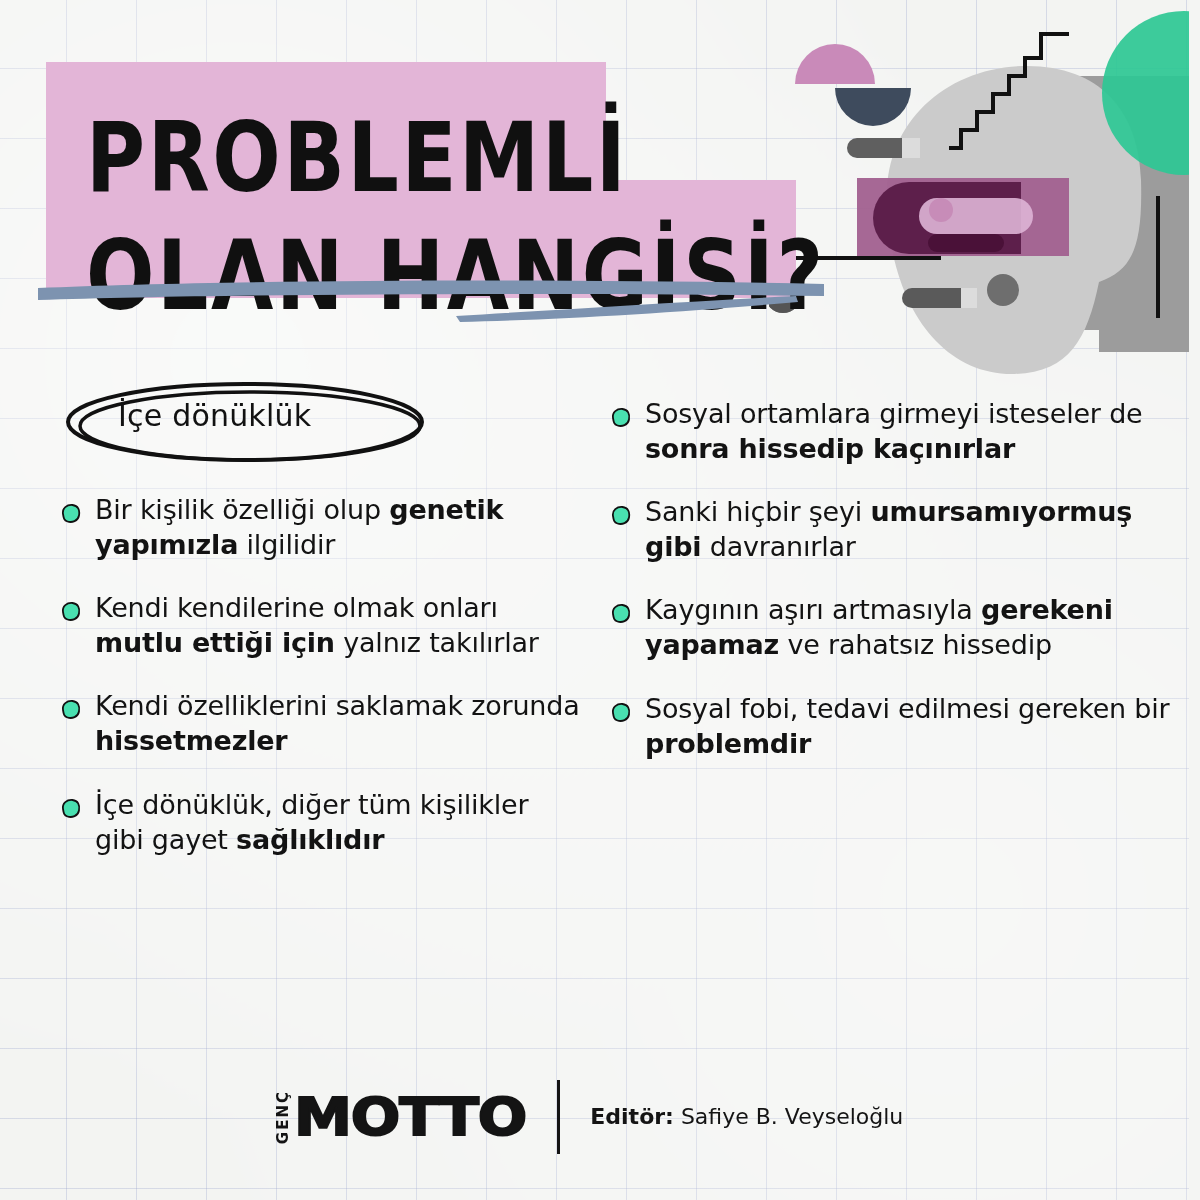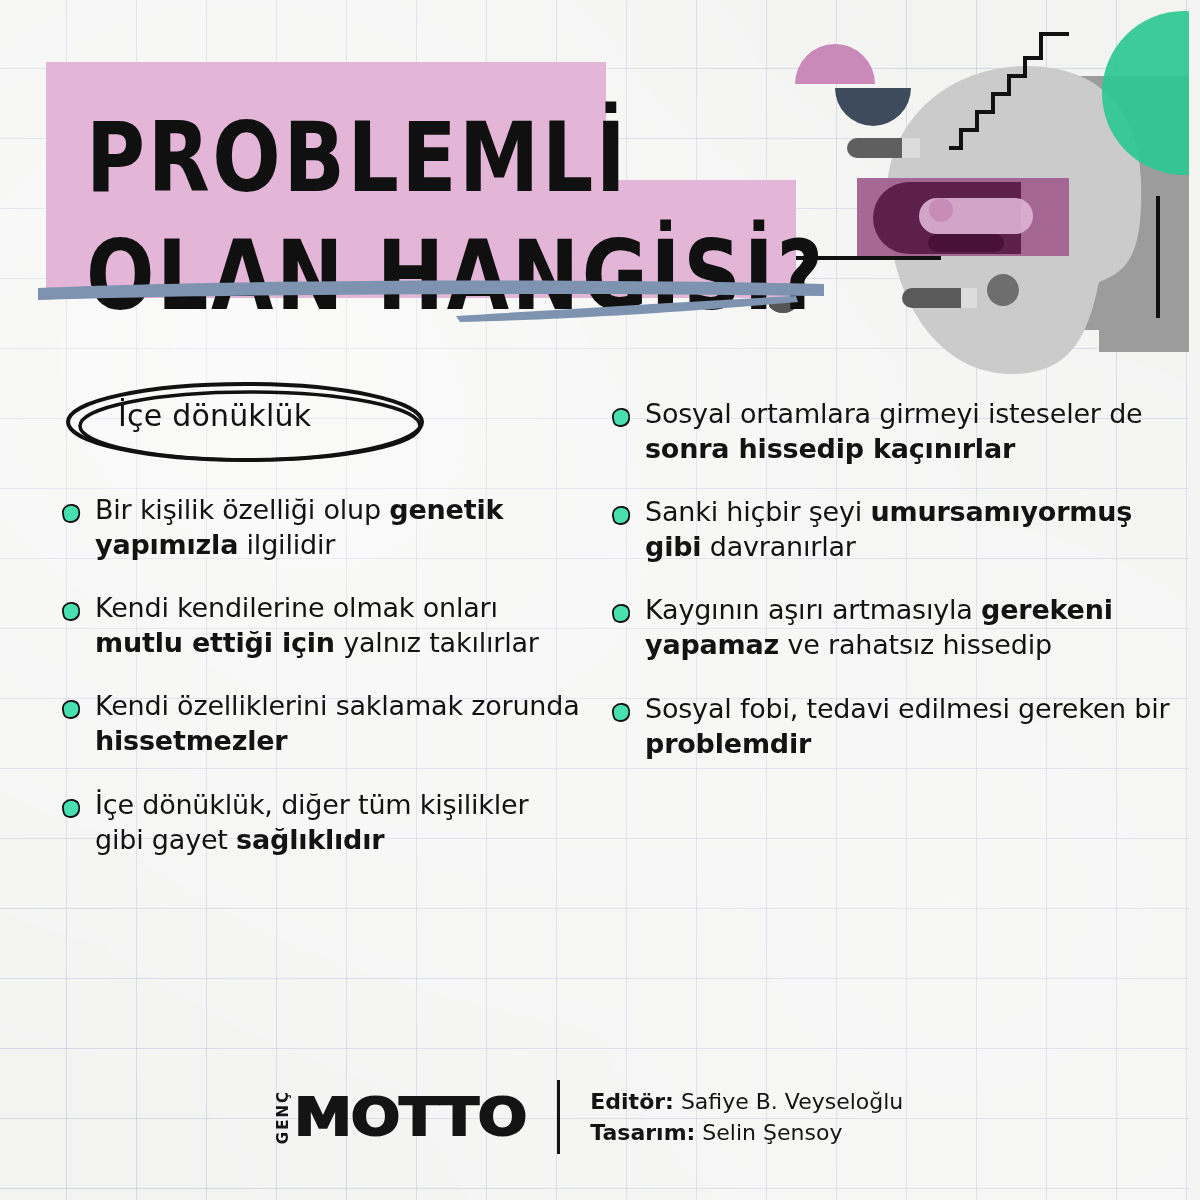--- a/index.html
+++ b/index.html
@@ -307,20 +307,17 @@
     <div id="footer-inner">
       <div id="logo">
         <span id="logo-genc">GENÇ</span>
         <span id="logo-motto">MOTTO</span>
       </div>
       <div id="footer-divider"></div>
       <div id="credits">
         <div>
           <b>Editör:</b><span> Safiye B. Veyseloğlu</span>
         </div>
-        <div>
-          <b>Tasarım:</b><span> Selin Şensoy</span>
-        </div>
       </div>
     </div>
   </div>
 
 </div>
 
 </body></html>

